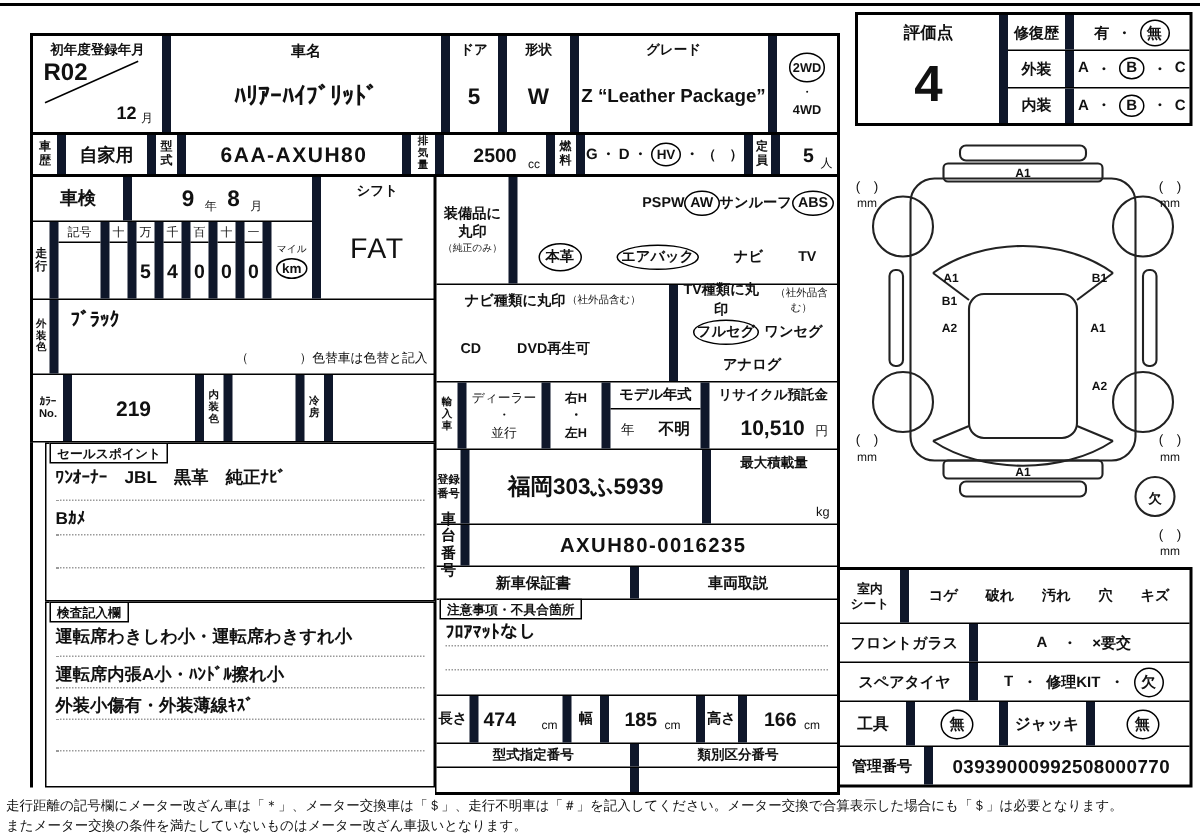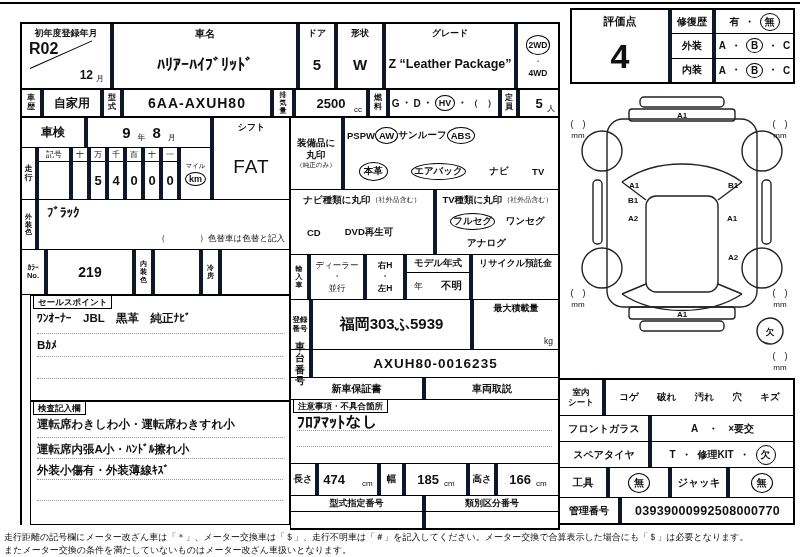--- a/index.html
+++ b/index.html
@@ -2,21 +2,21 @@
 <html><head>
 <meta charset="utf-8">
 <style>
 *{box-sizing:border-box;margin:0;padding:0}
 html,body{width:800px;height:557px}
 body{position:relative;background:#fff;font-family:"Liberation Sans","DejaVu Sans",sans-serif;color:#111;overflow:hidden}
 .abs{position:absolute}
 .fx{display:flex}
 .fc{display:flex;flex-direction:column}
 .ct{display:flex;align-items:center;justify-content:center;text-align:center}
-.bR{border-right:4px solid #0f172a}
+.bR{border-right:6px solid #0f172a}
 .bB{border-bottom:1px solid #000}
 .pre{white-space:pre-line}
 .b{font-weight:700}
 .vl{white-space:pre-line;display:flex;align-items:center;justify-content:center;text-align:center;font-size:8px;line-height:1.12;font-weight:700}
 .hd{font-size:10px;font-weight:700;text-align:center}
 .circ{display:inline-block;border:1.6px solid #000;border-radius:50%;padding:1px 5px;text-align:center}
 .tab{position:absolute;top:-1px;left:2px;border:1px solid #000;background:#fff;font-size:8.5px;font-weight:700;padding:1px 4px;line-height:1.2;z-index:2}
 .dot{border-bottom:1px dotted #9a9a9a}
 svg text{font-family:"Liberation Sans","DejaVu Sans",sans-serif}
 </style>
@@ -191,38 +191,38 @@
 
 <div class="abs fc" style="left:290px;top:118px;width:270px;height:412px;border-right:2px solid #000;border-left:1px solid #000;border-bottom:2px solid #000">
 
   <div class="fx bB" style="height:72px">
     <div class="fc ct bR" style="width:54px">
       <div class="pre b" style="font-size:9.5px;line-height:1.3;text-align:center">装備品に
 丸印</div>
       <div style="font-size:6.5px">（純正のみ）</div>
     </div>
     <div class="fc" style="flex:1">
-      <div class="fx" style="flex:1;align-items:center;justify-content:flex-start;font-size:9.5px;font-weight:700;padding:0 2px">
+      <div class="fx" style="flex:1;align-items:center;justify-content:flex-end;font-size:9.5px;font-weight:700;padding:0 2px">
         <span>PS</span>
         <span>PW</span>
         <span class="circ" style="padding:2px 3px">AW</span>
         <span>サンルーフ</span>
         <span class="circ" style="padding:2px 3px">ABS</span>
       </div>
       <div class="fx" style="flex:1;align-items:center;justify-content:space-around;font-size:9.5px;font-weight:700;padding:0 2px">
         <span class="circ" style="padding:2px 4px">本革</span>
         <span class="circ" style="padding:1px 2px">エアバック</span>
         <span>ナビ</span>
         <span>TV</span>
       </div>
     </div>
   </div>
 
   <div class="fx bB" style="height:65px">
-    <div class="fc bR" style="width:146px">
+    <div class="fc bR" style="width:161px">
       <div class="ct" style="height:20px;gap:1px">
         <span class="b" style="font-size:9.5px">ナビ種類に丸印</span>
         <span style="font-size:7px">（社外品含む）</span>
       </div>
       <div class="fx" style="flex:1;align-items:center;font-size:9.5px;font-weight:700;padding-left:16px;gap:24px">
         <span>CD</span>
         <span>DVD再生可</span>
       </div>
     </div>
     <div class="fc" style="flex:1">
@@ -256,20 +256,24 @@
     </div>
     <div class="fc bR" style="width:66px">
       <div class="ct b bB" style="height:18px;font-size:9.5px">モデル年式</div>
       <div class="fx" style="flex:1;align-items:center;justify-content:space-between;padding:0 7px">
         <span style="font-size:9px">年</span>
         <span class="b" style="font-size:10.5px">不明</span>
       </div>
     </div>
     <div class="fc" style="flex:1">
       <div class="ct b" style="height:16px;font-size:9px">リサイクル預託金</div>
+      <div class="fx" style="flex:1;align-items:center;justify-content:flex-end;padding:0 6px;gap:7px">
+        <span class="b" style="font-size:14px">10,510</span>
+        <span style="font-size:8.5px;margin-top:6px">円</span>
+      </div>
     </div>
   </div>
 
   <div class="fx bB" style="height:50px">
     <div class="vl bR" style="width:22px;font-size:7.5px">登録
 番号</div>
     <div class="ct b bR" style="width:161px;font-size:15px">福岡303ふ5939</div>
     <div style="flex:1;position:relative">
       <div class="ct b" style="height:16px;font-size:9px">最大積載量</div>
       <span style="position:absolute;right:5px;bottom:3px;font-size:8.5px">kg</span>
@@ -283,21 +287,21 @@
   </div>
 
   <div class="fx bB" style="height:22px">
     <div class="ct b bR" style="width:135px;font-size:10px">新車保証書</div>
     <div class="ct b" style="flex:1;font-size:10px">車両取説</div>
   </div>
 
   <div class="bB" style="height:64px;position:relative">
     <div class="tab">注意事項・不具合箇所</div>
     <div style="padding:14px 6px 0 6px">
-      <div class="dot b" style="height:17px;font-size:16px">ﾌﾛｱﾏｯﾄなし</div>
+      <div class="dot b" style="height:17px;font-size:12px">ﾌﾛｱﾏｯﾄなし</div>
       <div class="dot" style="height:16px"></div>
       <div style="height:15px"></div>
     </div>
   </div>
 
   <div class="fx bB" style="height:32px">
     <div class="ct b bR" style="width:28px;font-size:9.5px">長さ</div>
     <div class="ct bR" style="width:62px;gap:17px">
       <span class="b" style="font-size:13px">474</span>
       <span style="font-size:8px;margin-top:7px">cm</span>

